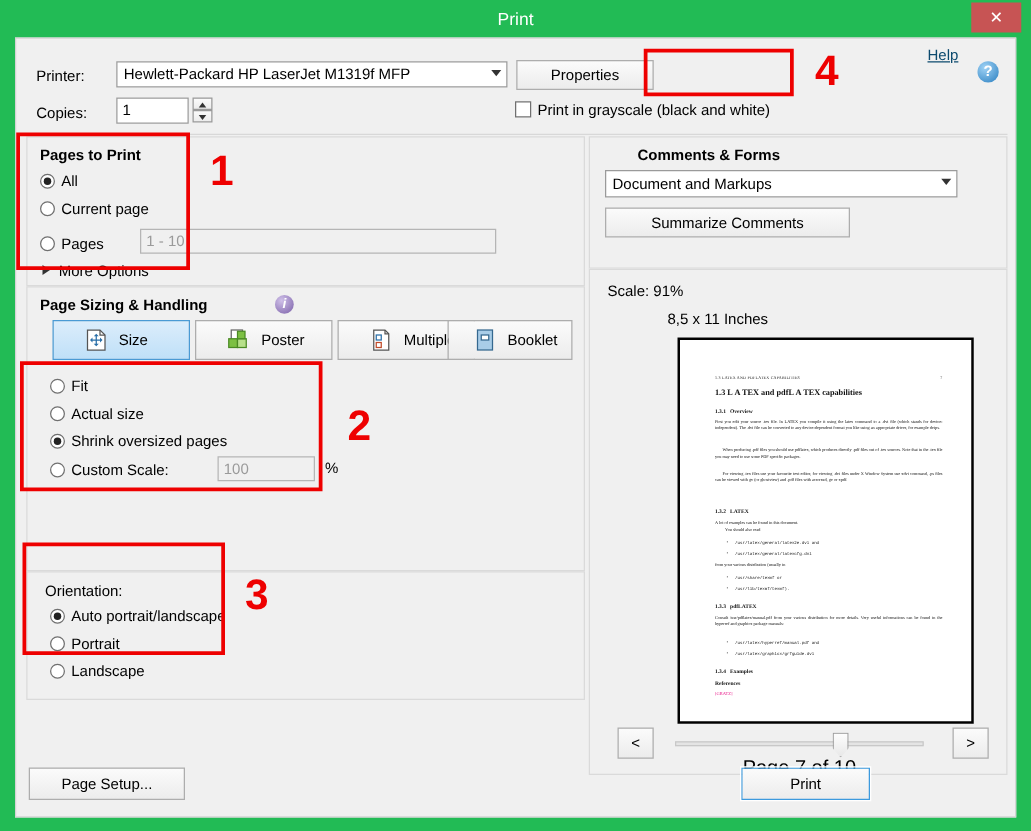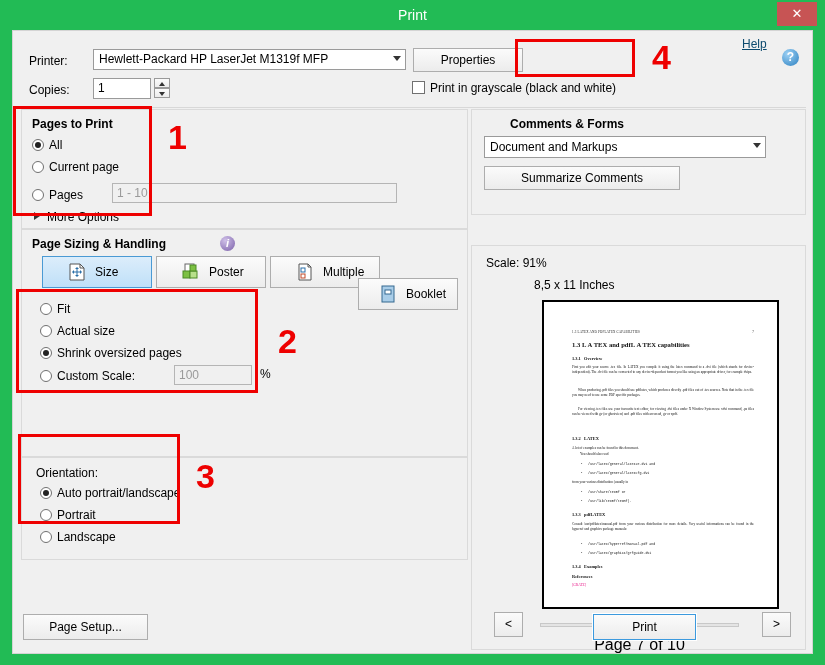--- a/index.html
+++ b/index.html
@@ -199,21 +199,21 @@
     transform: translate(-2px,-50%); white-space: nowrap;
   }
   .sizebtn .ic {
     position: absolute; left: 50%; top: 50%;
     transform: translate(-30px,-50%);
     width: 20px; height: 20px;
   }
   #btn-size { left: 20px; width: 110px; }
   #btn-poster { left: 134px; width: 110px; }
   #btn-multiple { left: 248px; width: 110px; }
-  #btn-booklet { left: 344px; width: 104px; margin-top: 22px; }
+  #btn-booklet { left: 344px; width: 104px; }
   #btn-booklet { left: 336px; width: 100px; }
 
   #opt-fit { left: 18px; top: 72px; }
   #opt-actual { left: 18px; top: 94px; }
   #opt-shrink { left: 18px; top: 116px; }
   #opt-custom { left: 18px; top: 139px; }
   #custom-scale-input {
     position: absolute; left: 152px; top: 135px; width: 78px; height: 20px;
     background: #f0f0f0; border: 1px solid #b5b5b5;
   }
@@ -245,21 +245,21 @@
   #summarize-btn {
     position: absolute; left: 12px; top: 56px; width: 196px; height: 24px;
     background: linear-gradient(#fbfbfb,#ececec);
     border: 1px solid #adadad;
     font-size: 12px; line-height: 22px; text-align: center;
     cursor: pointer;
   }
 
   #preview-panel {
     position: absolute; left: 458px; top: 184px; width: 335px; height: 405px;
-    background: #f0f0f0; border: 1px solid #dadada; margin-top: 30px;
+    background: #f0f0f0; border: 1px solid #dadada;
   }
   #scale-text { position: absolute; left: 14px; top: 10px; font-size: 12px; }
   #paper-size-text { position: absolute; left: 62px; top: 32px; font-size: 12px; }
 
   #paper {
     position: absolute; left: 70px; top: 54px; width: 237px; height: 309px;
     background: #ffffff; border: 2px solid #000;
     overflow: hidden;
   }
   

